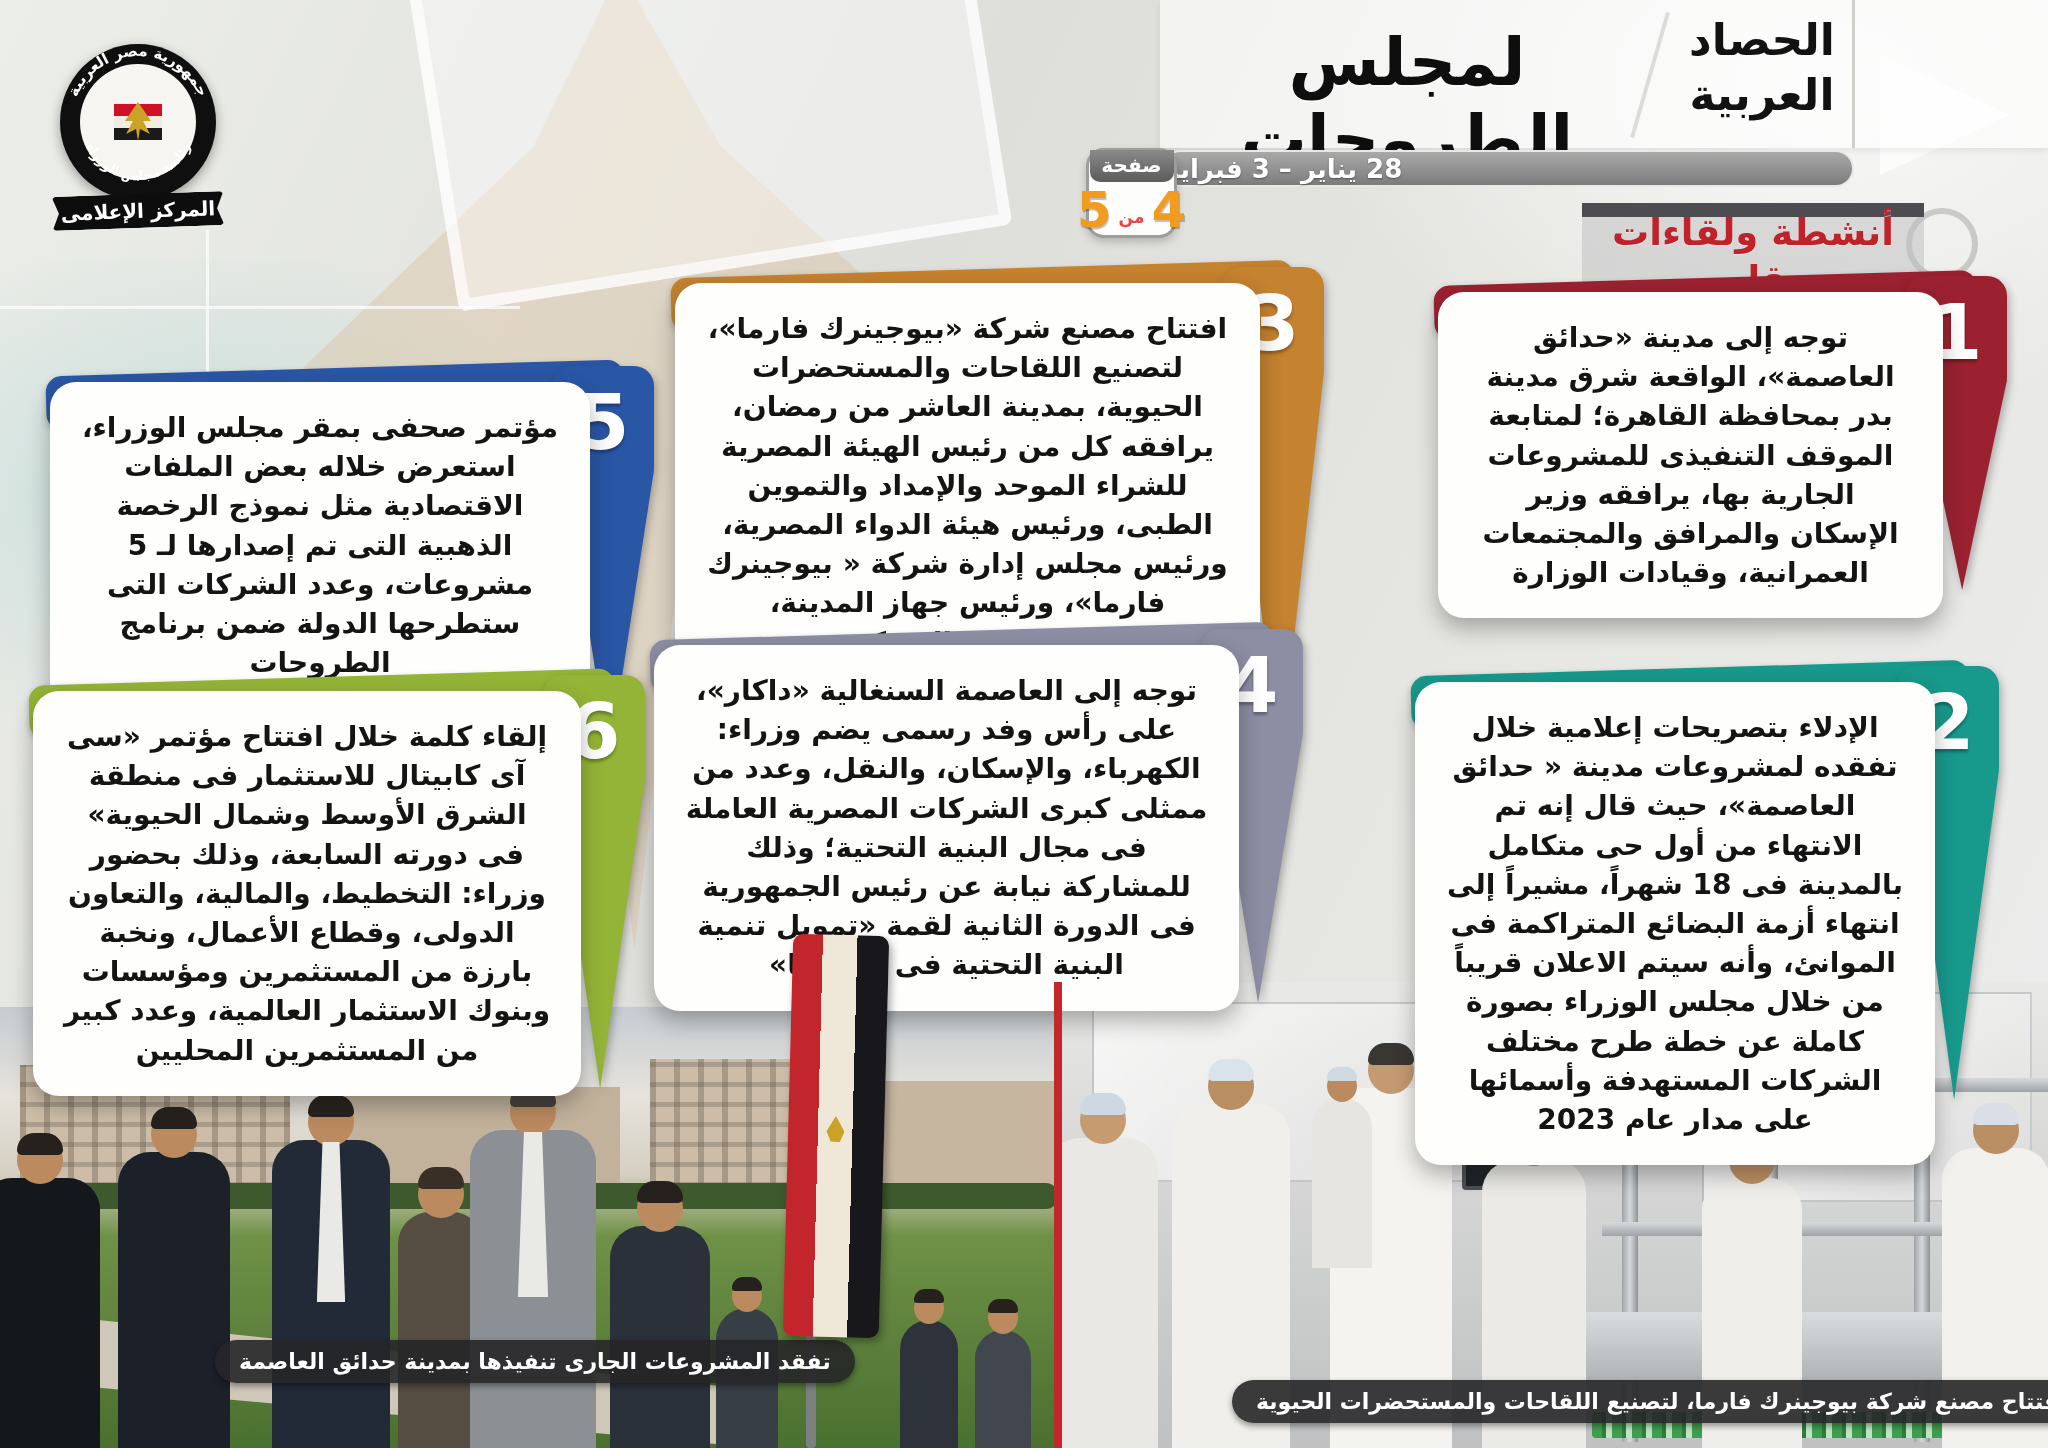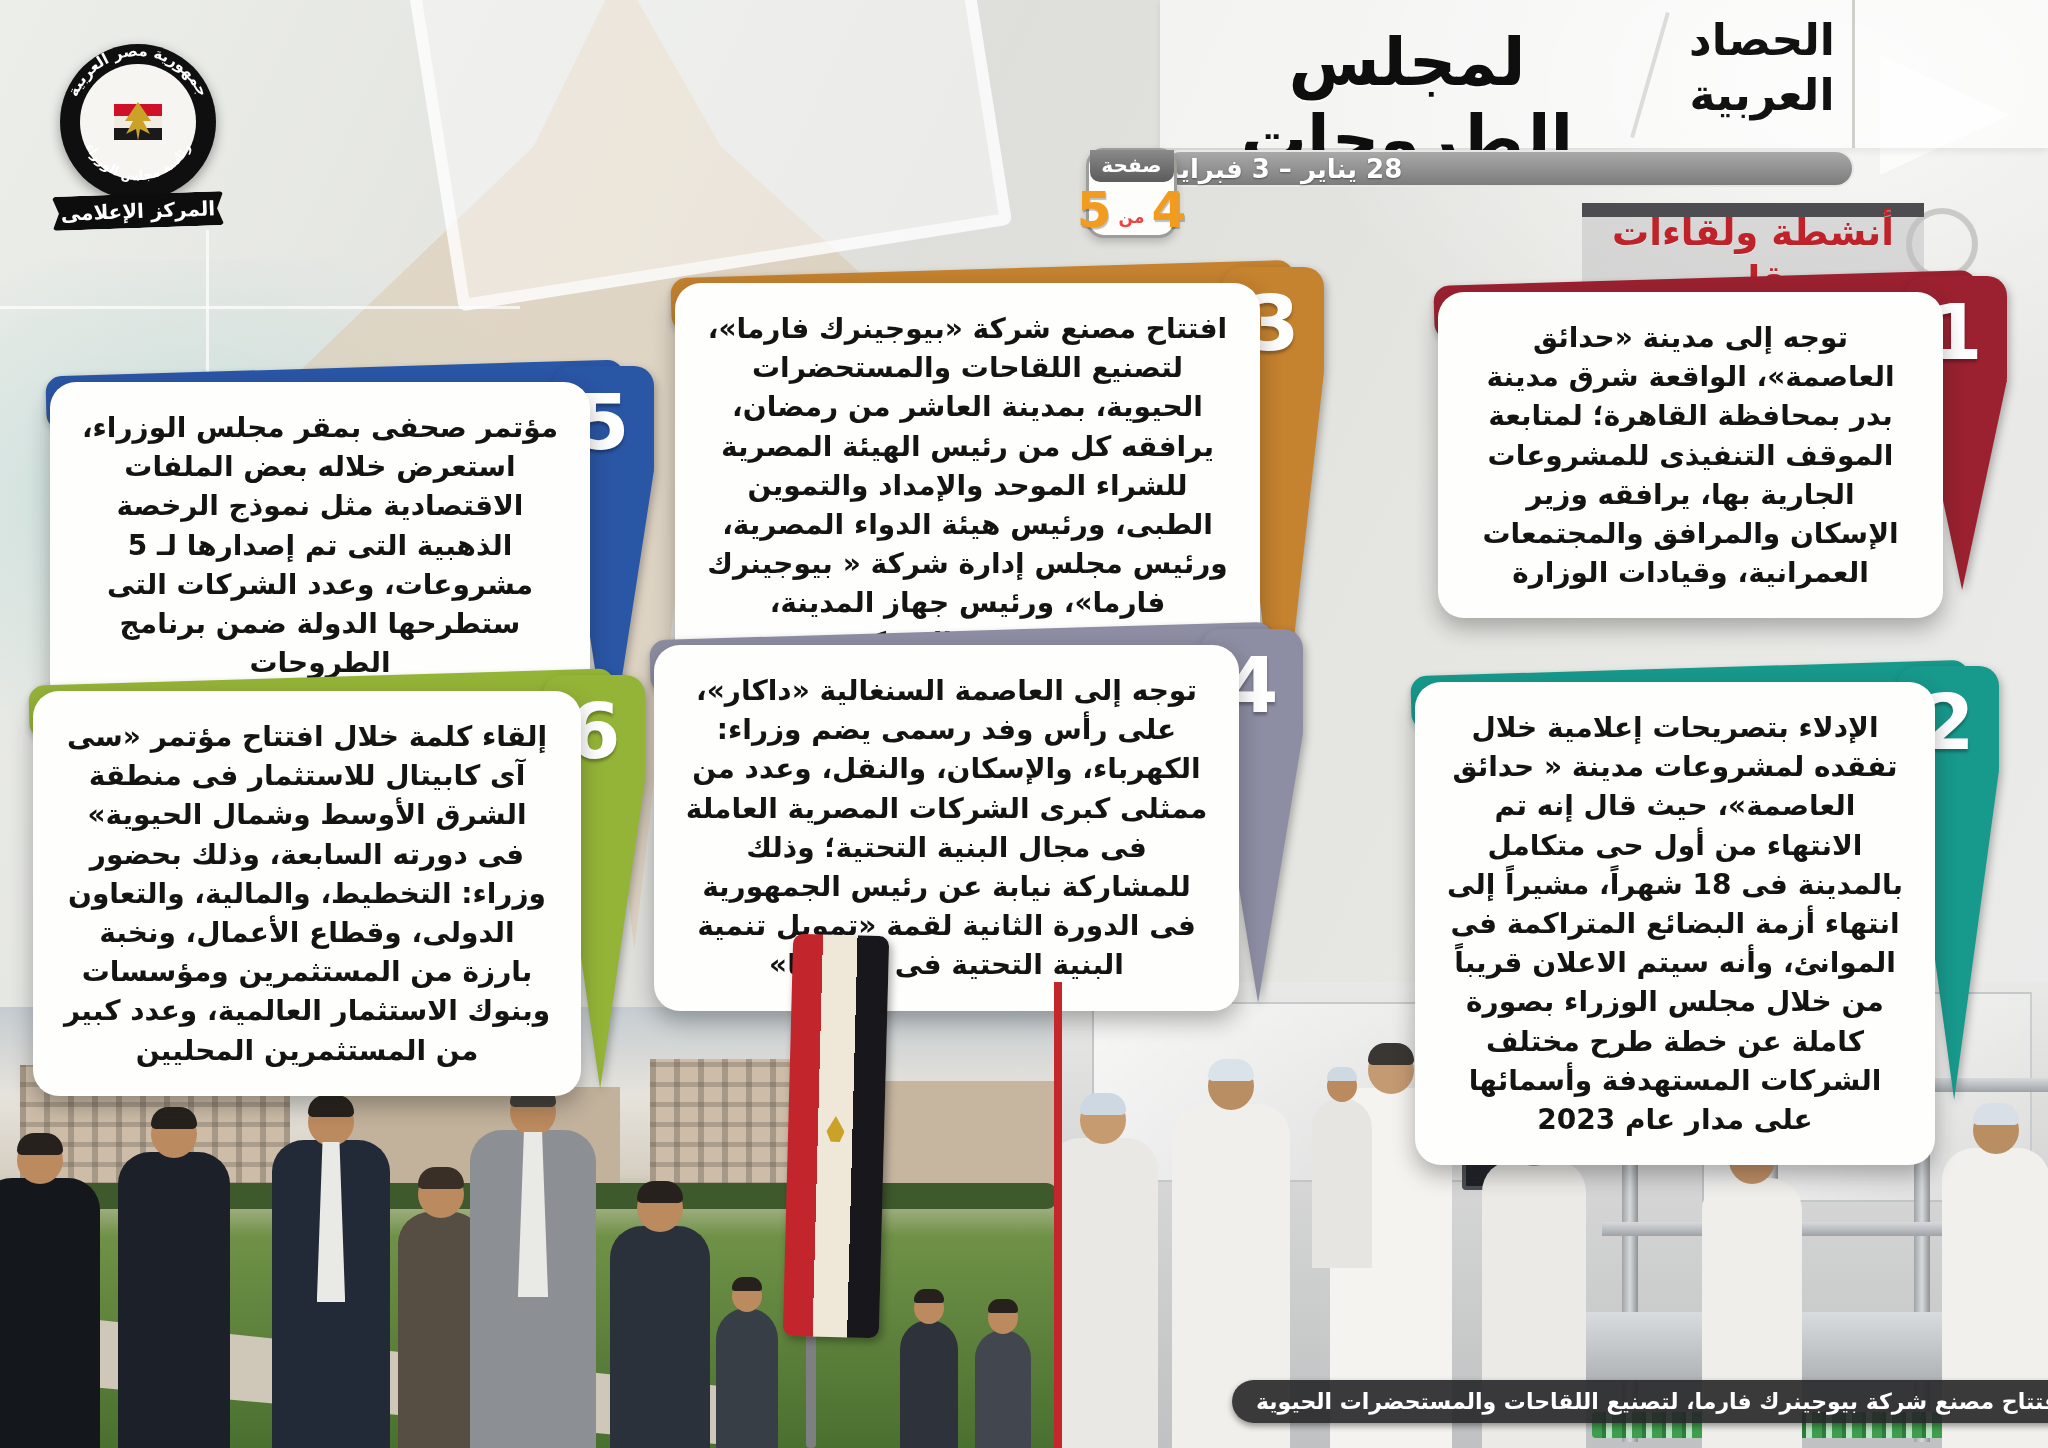--- a/index.html
+++ b/index.html
@@ -285,20 +285,21 @@
     <div class="fig fig-sm" style="--c:#383e46;left:716px;width:62px;height:140px;">
         <span class="head"></span>
       </div>
     <div class="fig fig-sm" style="--c:#2e333b;left:900px;width:58px;height:128px;">
         <span class="head"></span>
       </div>
     <div class="fig fig-sm" style="--c:#42474f;left:975px;width:56px;height:118px;">
         <span class="head"></span>
       </div>
   </div>
+  <div class="caption cap-left">تفقد المشروعات الجارى تنفيذها بمدينة حدائق العاصمة</div>
 </div>
 
 <div class="photo photo-right">
   <div class="glass" style="left:30px;top:20px;width:380px;height:180px;"></div>
   <div class="glass" style="left:640px;top:10px;width:330px;height:210px;"></div>
   <div class="machine-col" style="left:560px;top:40px;height:420px;"></div>
   <div class="machine-col" style="left:700px;top:30px;height:430px;"></div>
   <div class="machine-col" style="left:852px;top:50px;height:410px;"></div>
   <div class="machine-beam" style="left:540px;top:96px;width:446px;"></div>
   <div class="machine-beam" style="left:540px;top:240px;width:446px;"></div>

